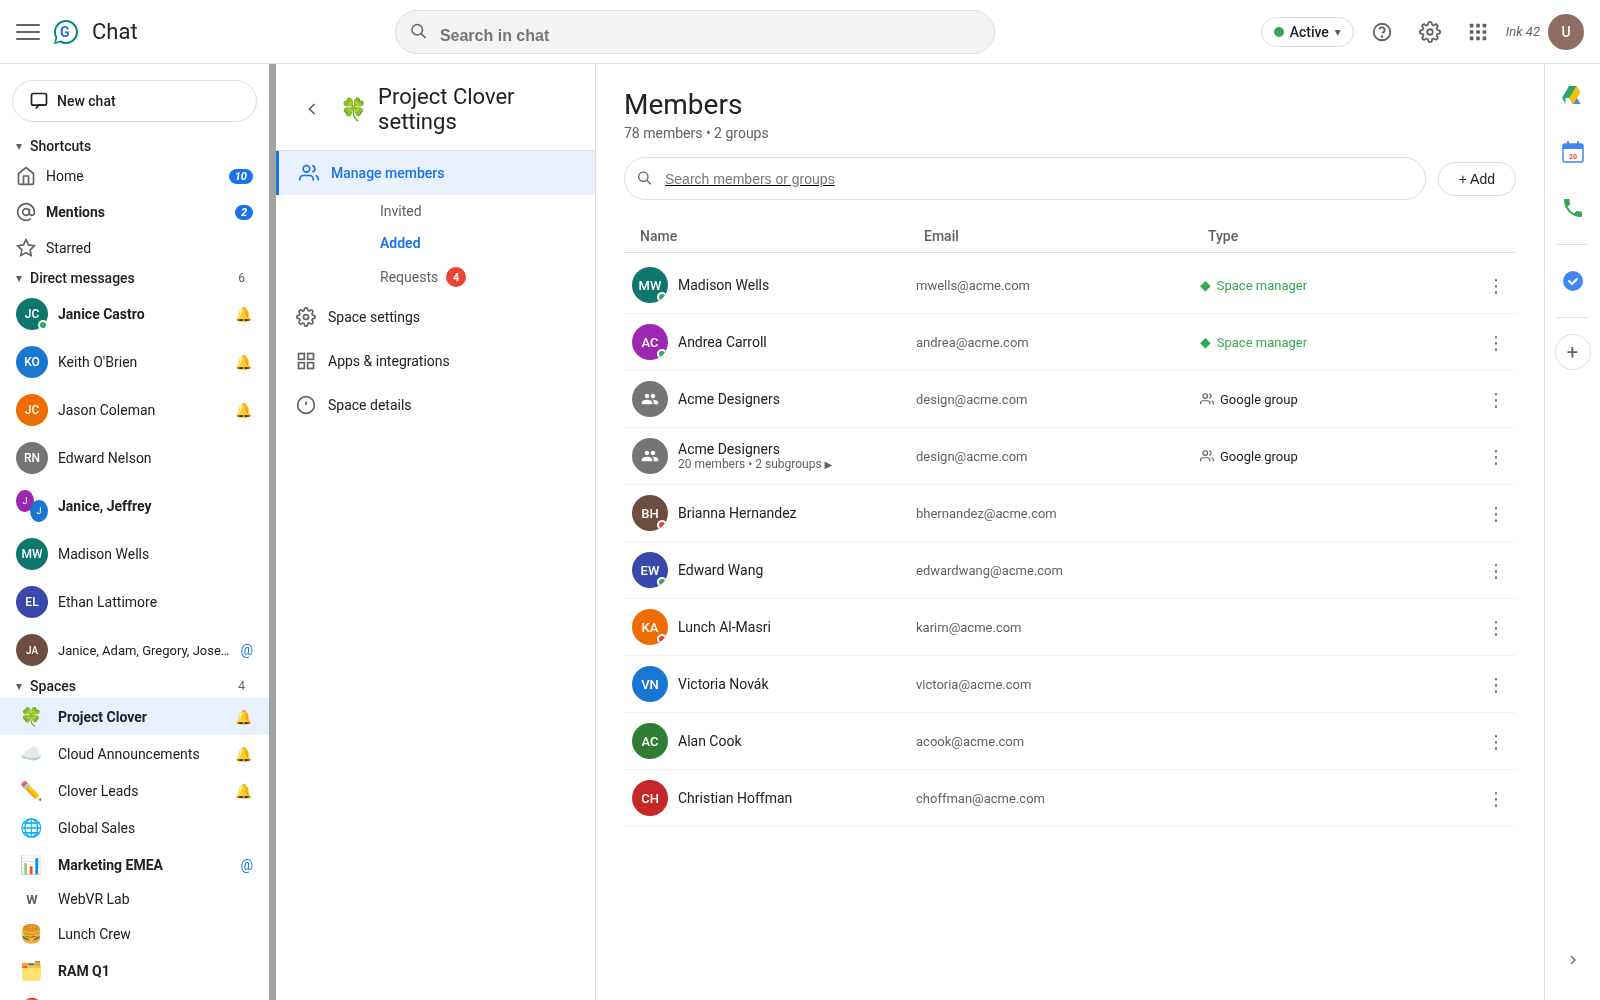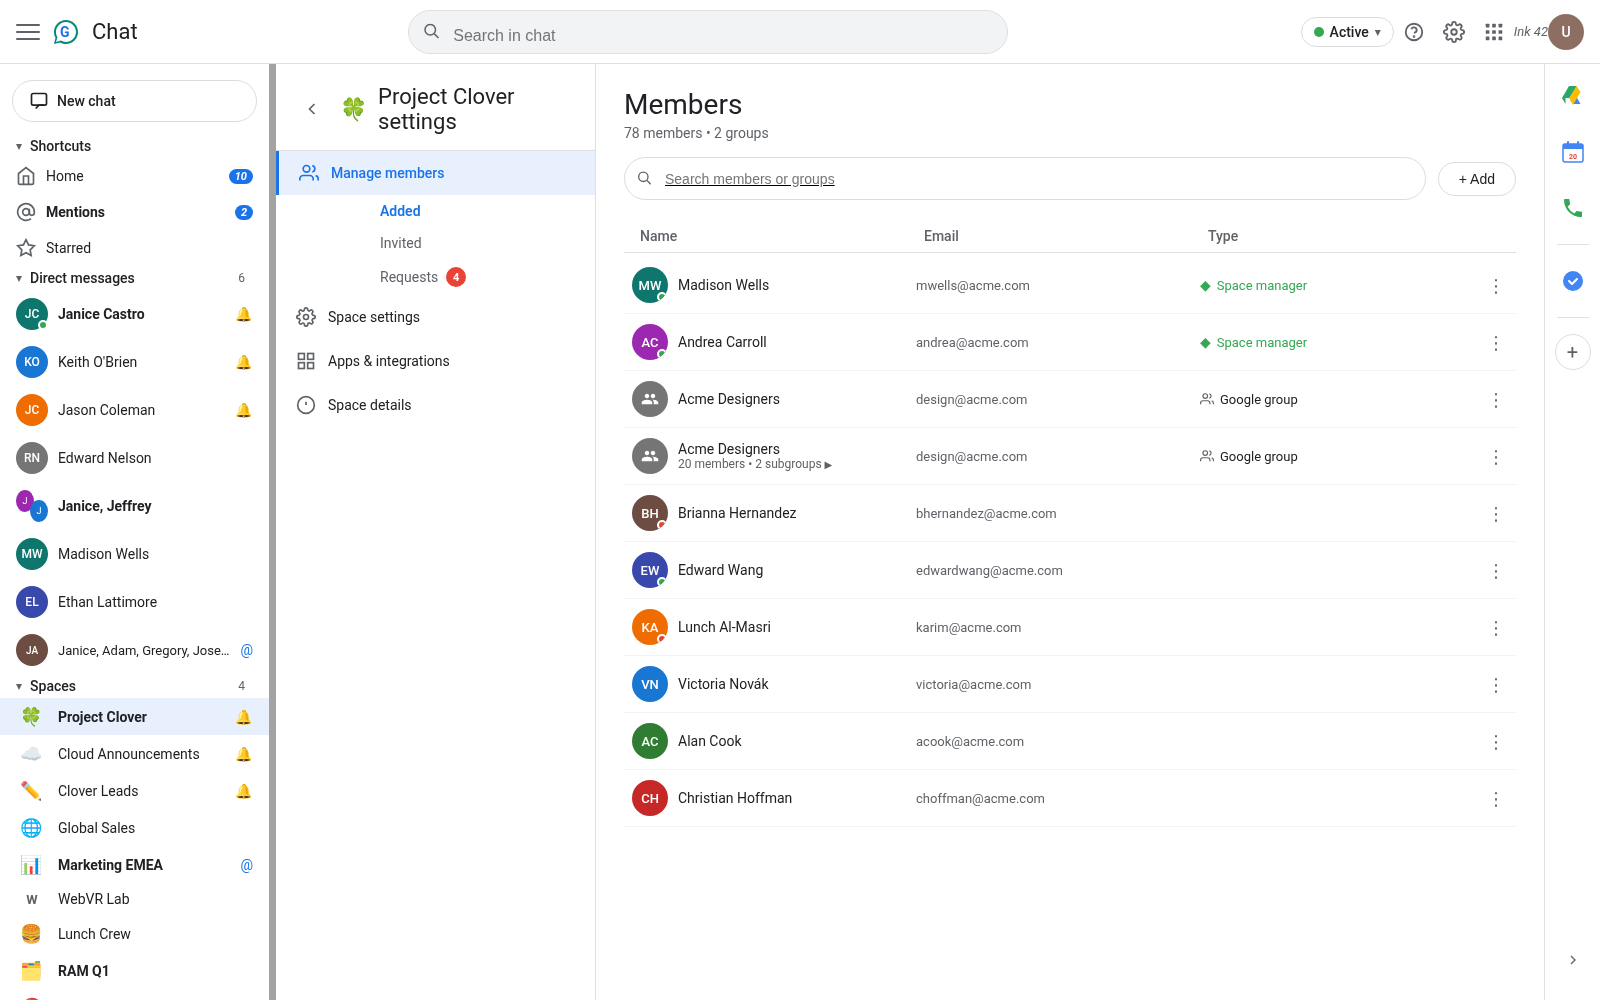--- a/index.html
+++ b/index.html
@@ -5,24 +5,24 @@
     * { box-sizing: border-box; margin: 0; padding: 0; }
     body { font-family: 'Google Sans', Roboto, Arial, sans-serif; font-size: 14px; color: #202124; background: #fff; display: flex; flex-direction: column; height: 1000px; overflow: hidden; }
 
     
     .topbar { height: 64px; display: flex; align-items: center; padding: 0 16px; border-bottom: 1px solid #e0e0e0; gap: 12px; flex-shrink: 0; }
     .topbar-left { display: flex; align-items: center; gap: 10px; width: 240px; flex-shrink: 0; }
     .hamburger-icon { width: 24px; height: 24px; display: flex; flex-direction: column; justify-content: center; gap: 5px; cursor: pointer; }
     .hamburger-icon span { display: block; height: 2px; background: #5f6368; border-radius: 1px; }
     .app-title { font-size: 22px; font-weight: 400; color: #202124; }
     .search-bar { flex: 1; max-width: 600px; margin: 0 auto; }
-    .search-bar input { width: 100%; height: 44px; border: 1px solid #e0e0e0; border-radius: 24px; padding: 9px 16px 0 44px; font-size: 16px; outline: none; background: #f1f3f4; }
+    .search-bar input { width: 100%; height: 44px; border: 1px solid #e0e0e0; border-radius: 24px; padding: 9px 16px 0 44px; font-size: 16px; outline: none; background: #f1f3f4; font-weight: bold; }
     .search-bar { position: relative; }
     .search-bar .search-icon-wrap { position: absolute; left: 14px; top: 50%; transform: translateY(-50%); color: #5f6368; }
-    .topbar-right { display: flex; align-items: center; margin-left: auto; }
+    .topbar-right { display: flex; align-items: center; gap: 8px; margin-left: auto; }
     .active-status { display: flex; align-items: center; gap: 6px; padding: 6px 12px; border: 1px solid #dadce0; border-radius: 20px; cursor: pointer; font-size: 14px; font-weight: 500; }
     .active-dot { width: 10px; height: 10px; background: #34a853; border-radius: 50%; }
     .icon-btn { width: 40px; height: 40px; display: flex; align-items: center; justify-content: center; border-radius: 50%; cursor: pointer; color: #5f6368; }
     .avatar-btn { width: 36px; height: 36px; border-radius: 50%; overflow: hidden; cursor: pointer; background: #9e9e9e; display: flex; align-items: center; justify-content: center; color: white; font-weight: 500; font-size: 14px; }
     .account-name { font-size: 13px; color: #5f6368; font-style: italic; }
 
     
     .main { display: flex; flex: 1; overflow: hidden; }
 
     
@@ -329,22 +329,22 @@
         <svg width="20" height="20" viewBox="0 0 24 24" fill="none" stroke="#1a73e8" stroke-width="2">
             <path d="M17 21v-2a4 4 0 00-4-4H5a4 4 0 00-4 4v2"></path>
             <circle cx="9" cy="7" r="4"></circle>
             <path d="M23 21v-2a4 4 0 00-3-3.87"></path>
             <path d="M16 3.13a4 4 0 010 7.75"></path>
           </svg>
         <span style="color:#1a73e8;font-weight:500;">Manage members</span>
       </div>
 
       <div style="padding-left:52px;">
+        <div class="settings-nav-sub-item">Invited</div>
         <div class="settings-nav-sub-item active" style="color:#1a73e8;font-weight:600;">Added</div>
-        <div class="settings-nav-sub-item">Invited</div>
         <div class="settings-nav-sub-item" style="display:flex;align-items:center;gap:8px;">
           <span>Requests</span>
           <span style="background:#ea4335;color:white;border-radius:50%;width:20px;height:20px;display:flex;align-items:center;justify-content:center;font-size:11px;font-weight:700;">4</span>
         </div>
       </div>
 
       <div class="settings-nav-item">
         <svg width="20" height="20" viewBox="0 0 24 24" fill="none" stroke="#5f6368" stroke-width="2">
             <circle cx="12" cy="12" r="3"></circle>
             <path d="M19.4 15a1.65 1.65 0 00.33 1.82l.06.06a2 2 0 010 2.83 2 2 0 01-2.83 0l-.06-.06a1.65 1.65 0 00-1.82-.33 1.65 1.65 0 00-1 1.51V21a2 2 0 01-4 0v-.09A1.65 1.65 0 009 19.4a1.65 1.65 0 00-1.82.33l-.06.06a2 2 0 01-2.83-2.83l.06-.06A1.65 1.65 0 004.68 15a1.65 1.65 0 00-1.51-1H3a2 2 0 010-4h.09A1.65 1.65 0 004.6 9a1.65 1.65 0 00-.33-1.82l-.06-.06a2 2 0 012.83-2.83l.06.06A1.65 1.65 0 009 4.68a1.65 1.65 0 001-1.51V3a2 2 0 014 0v.09a1.65 1.65 0 001 1.51 1.65 1.65 0 001.82-.33l.06-.06a2 2 0 012.83 2.83l-.06.06A1.65 1.65 0 0019.4 9a1.65 1.65 0 001.51 1H21a2 2 0 010 4h-.09a1.65 1.65 0 00-1.51 1z"></path>

